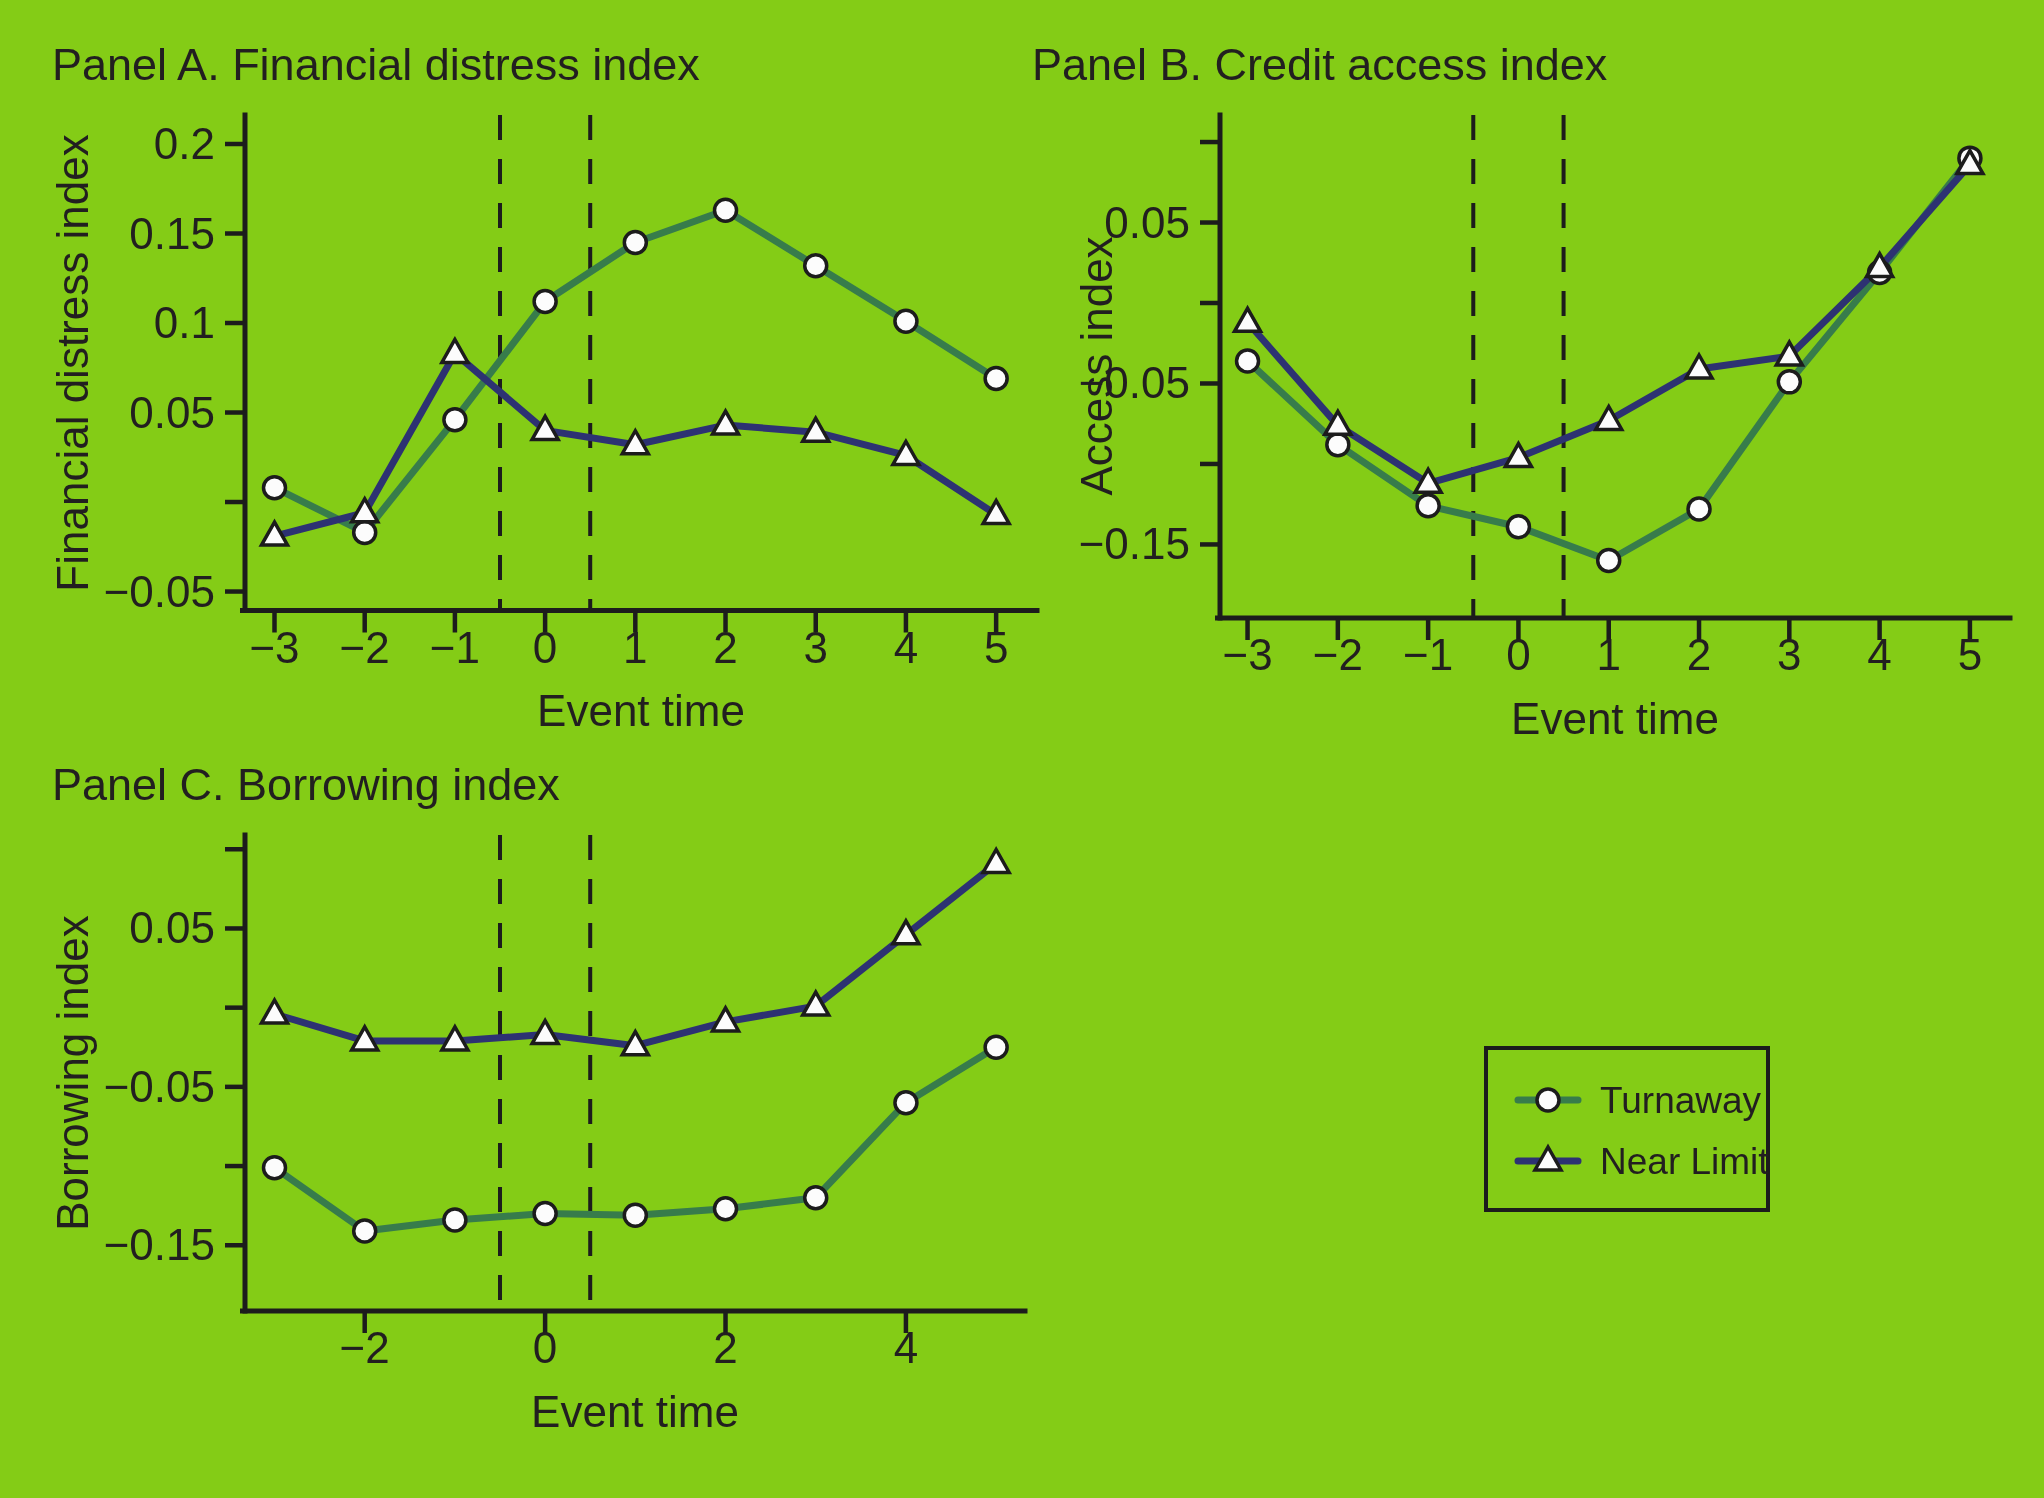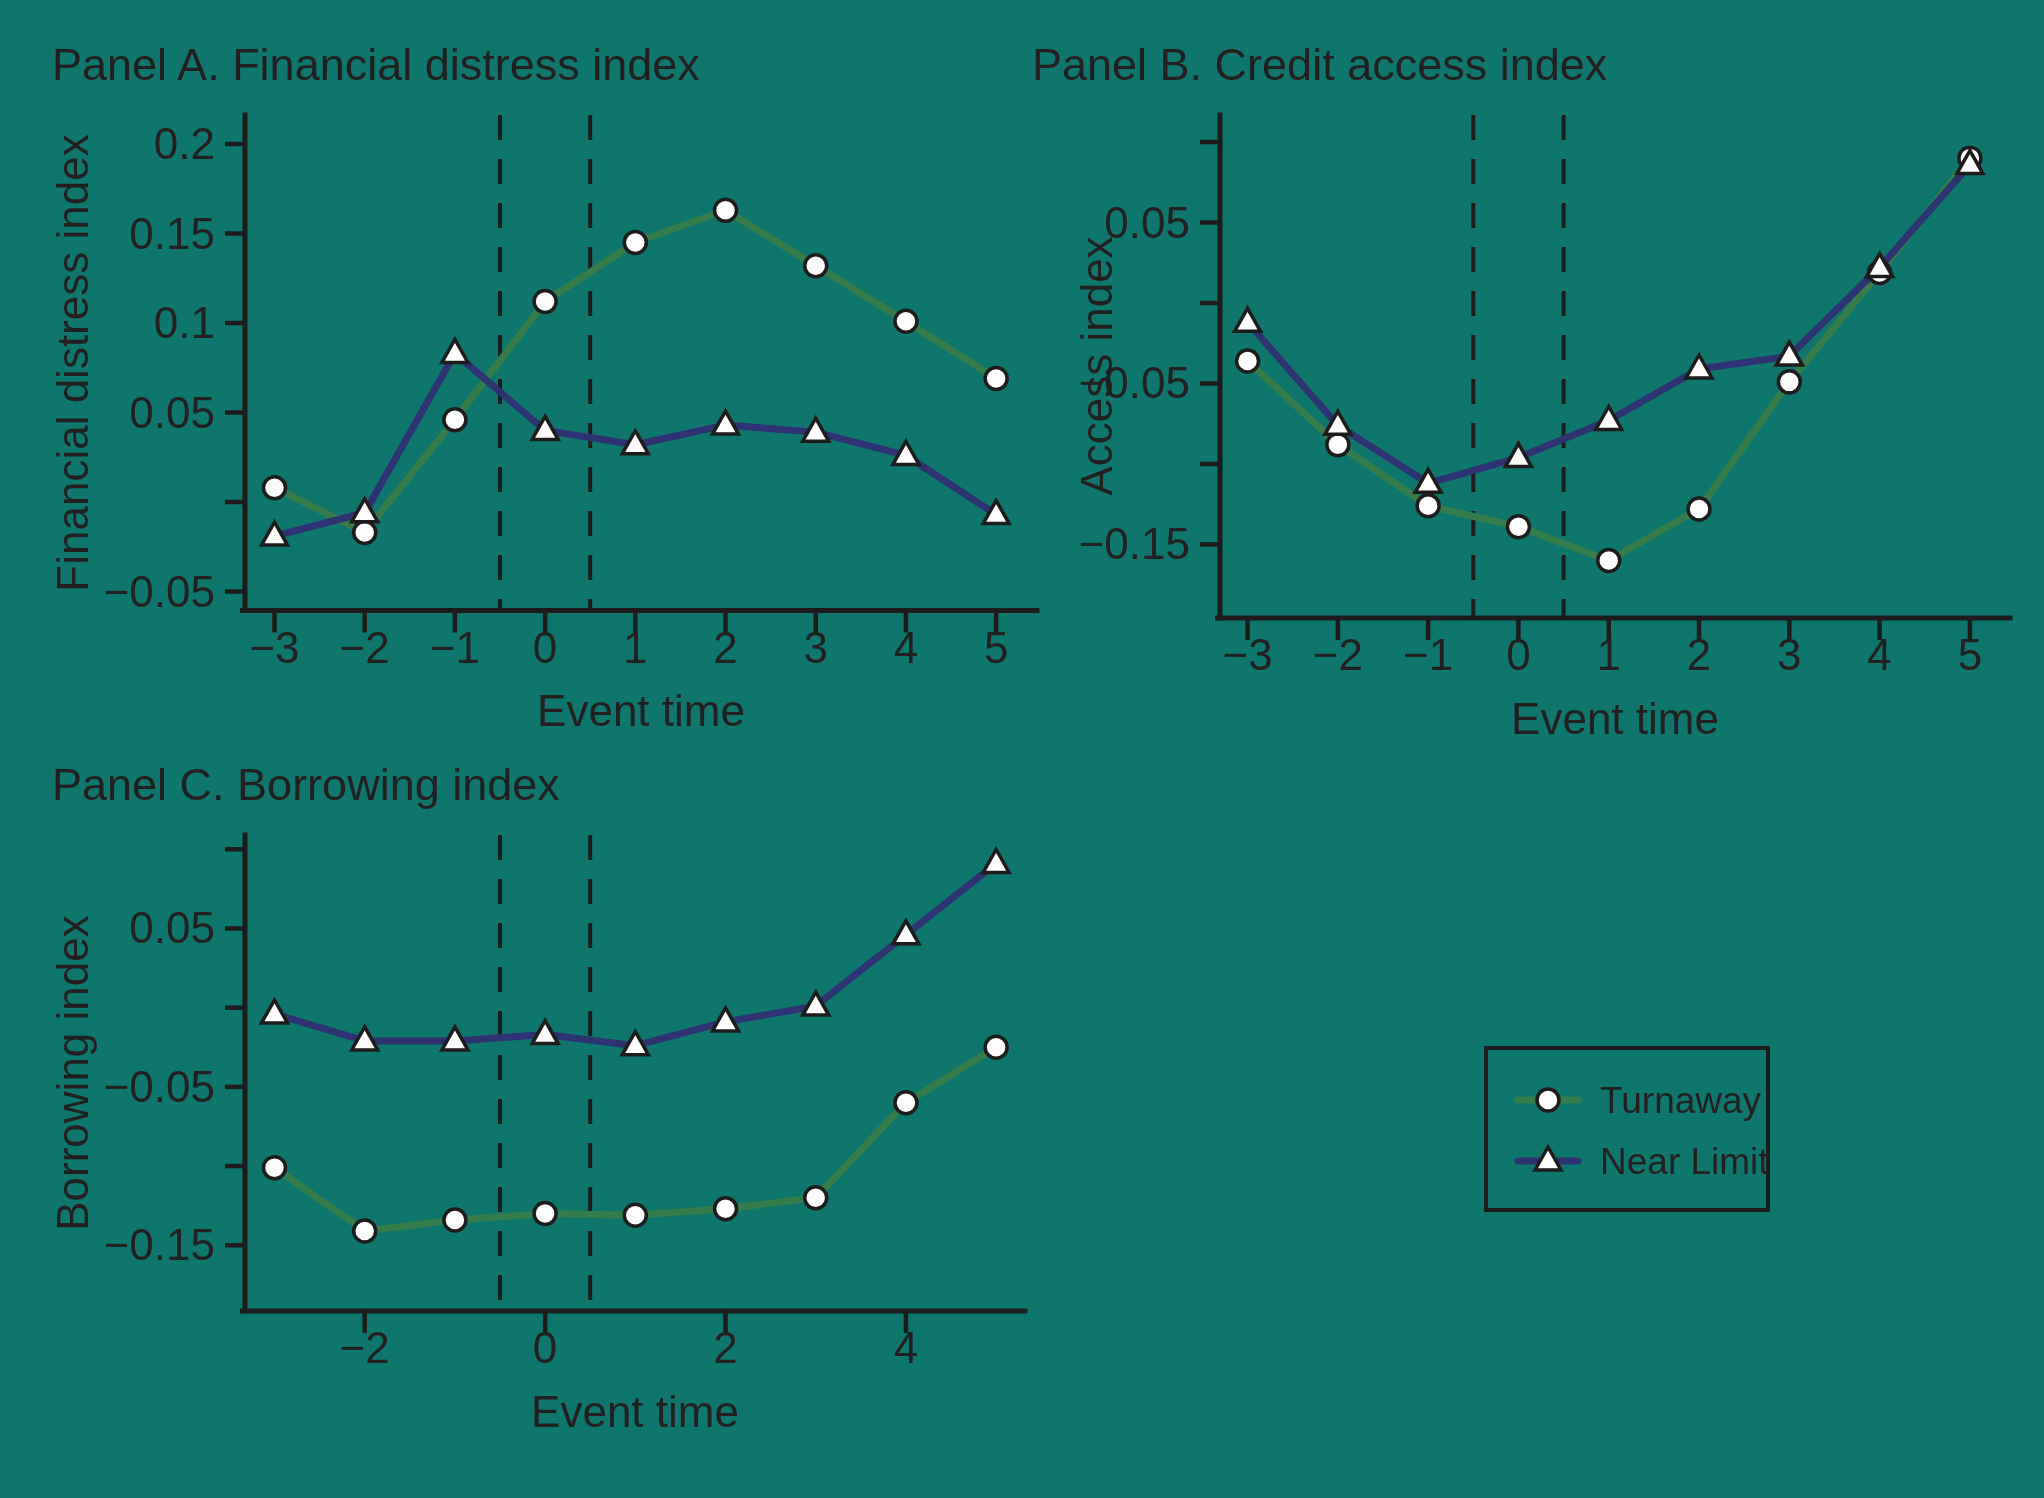--- a/index.html
+++ b/index.html
@@ -1,16 +1,16 @@
 <!DOCTYPE html>
 <html><head>
 <meta charset="utf-8">
 <style>
   html,body{margin:0;padding:0;background:#ffffff;}
-  .figure{position:relative;width:2044px;height:1498px;background:#0f766e;overflow:hidden;}
+  .figure{position:relative;width:2044px;height:1498px;background:#84cc16;overflow:hidden;}
   svg{font-family:"Liberation Sans", sans-serif;}
   text{fill:#221f20;}
   .title{font-size:45px;}
   .axis-label{font-size:44px;}
   .tick-label{font-size:44px;}
   .legend-label{font-size:37px;}
   .axis{stroke:#1c1c1c;stroke-width:5;stroke-linecap:square;fill:none;}
   .tick{stroke:#1c1c1c;stroke-width:4.5;}
   .vline{stroke:#1c1c1c;stroke-width:4;stroke-dasharray:25 19;}
   .series-line{fill:none;stroke-width:7;stroke-linejoin:round;stroke-linecap:round;}

